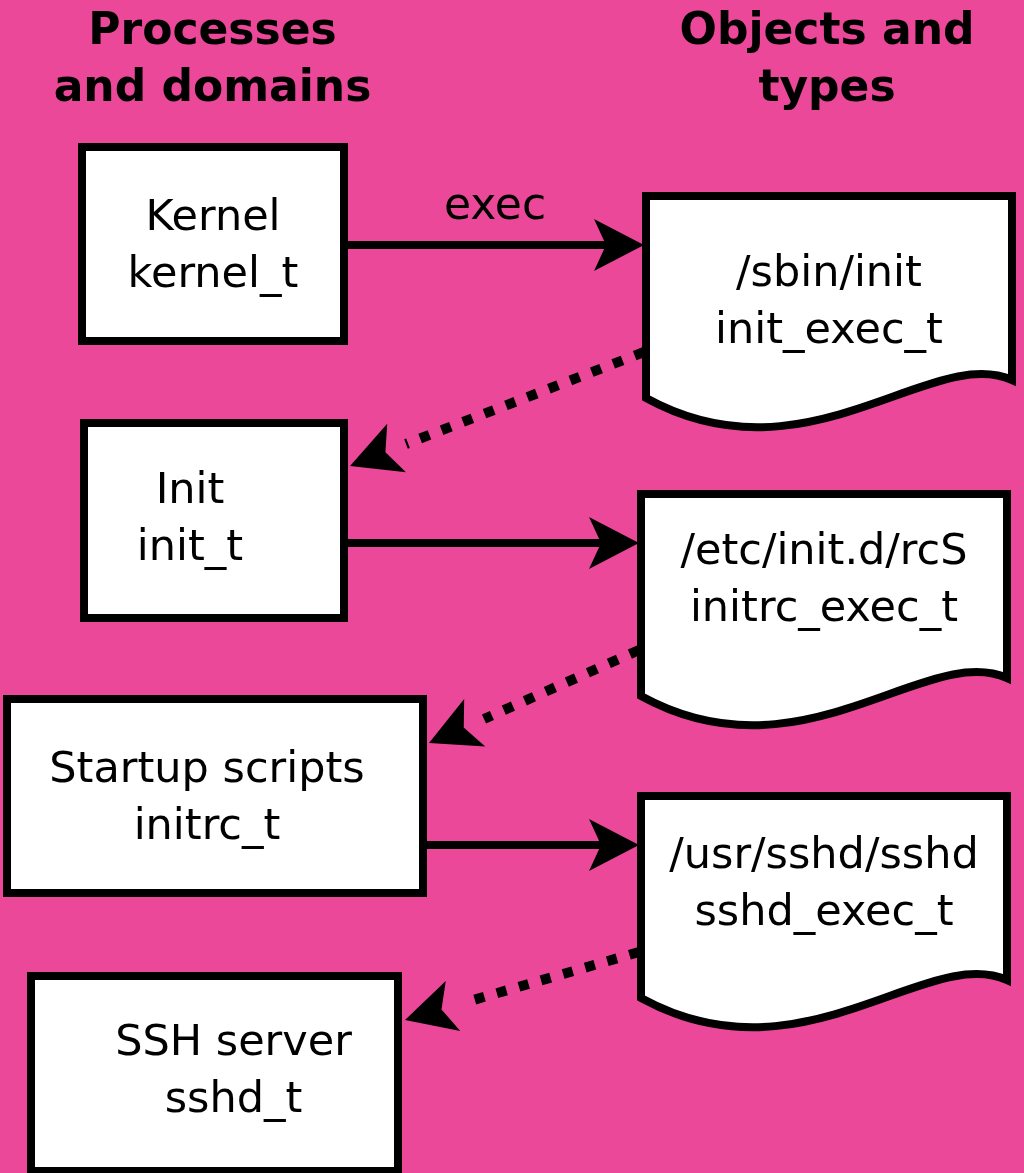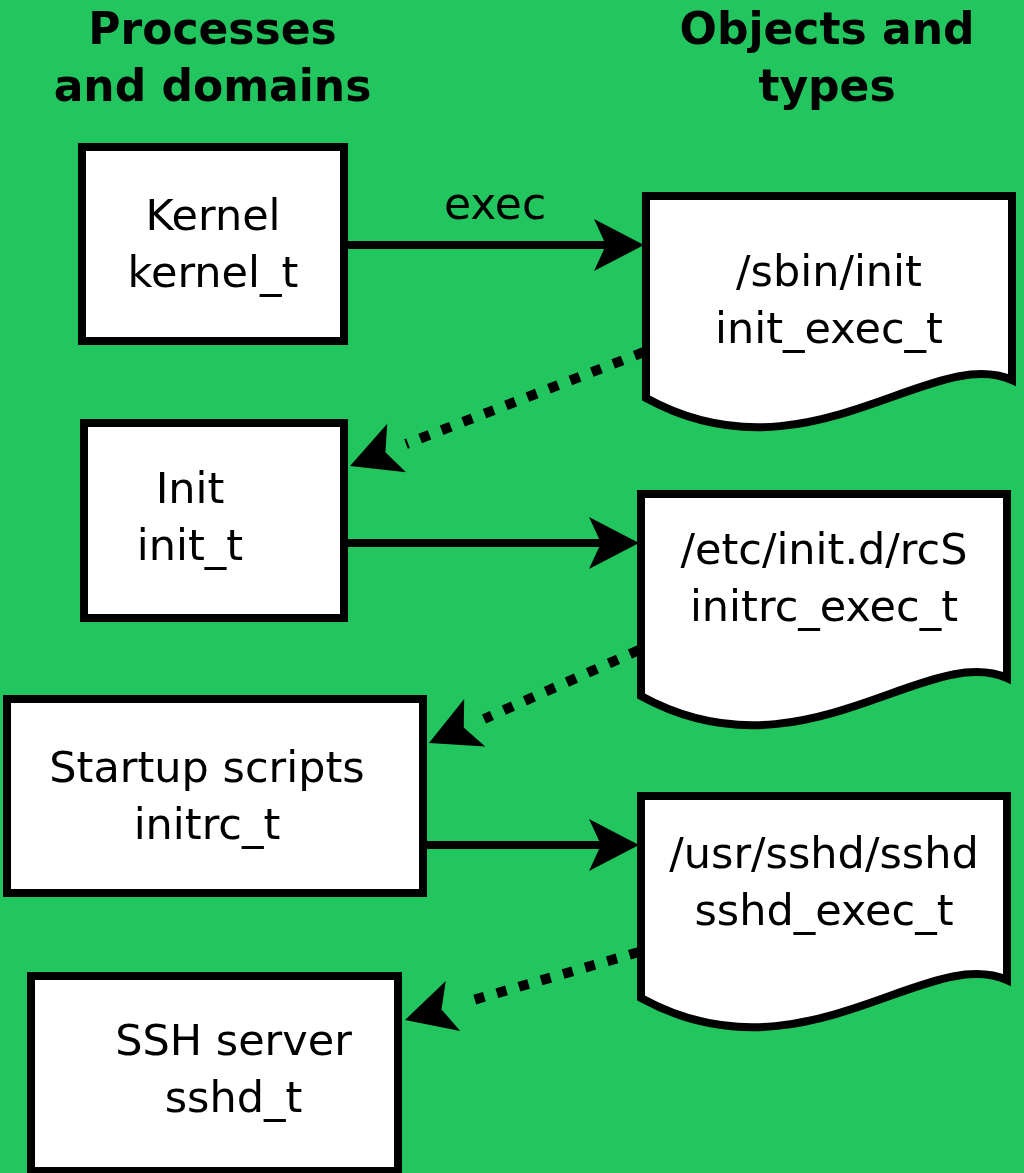--- a/index.html
+++ b/index.html
@@ -5,21 +5,21 @@
   html, body { margin: 0; padding: 0; }
   body {
     width: 1024px; height: 1173px;
     background: #ffffff;
     overflow: hidden;
     font-family: "DejaVu Sans", sans-serif;
   }
   .canvas {
     position: relative;
     width: 1024px; height: 1173px;
-    background: #22c55e;
+    background: #ec4899;
   }
   svg.shapes {
     position: absolute; left: 0; top: 0;
     width: 1024px; height: 1173px;
     display: block;
   }
   .label {
     position: absolute;
     display: flex;
     flex-direction: column;

